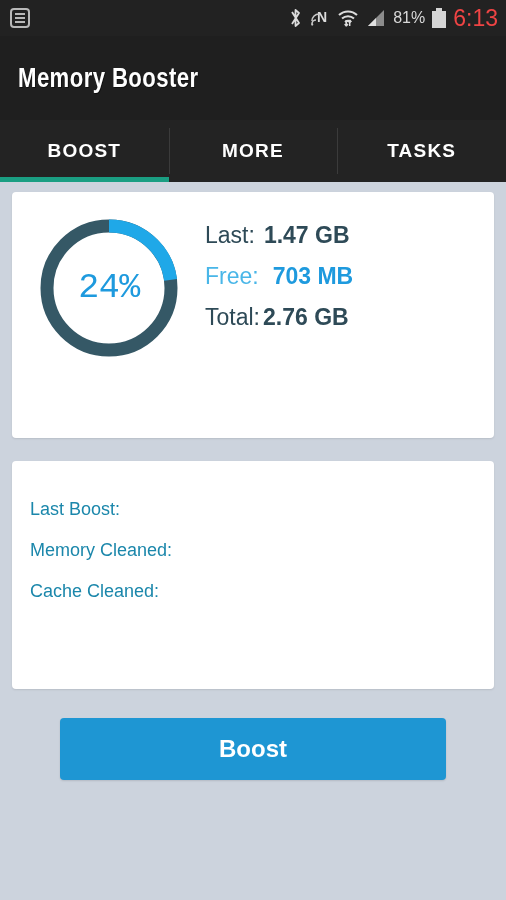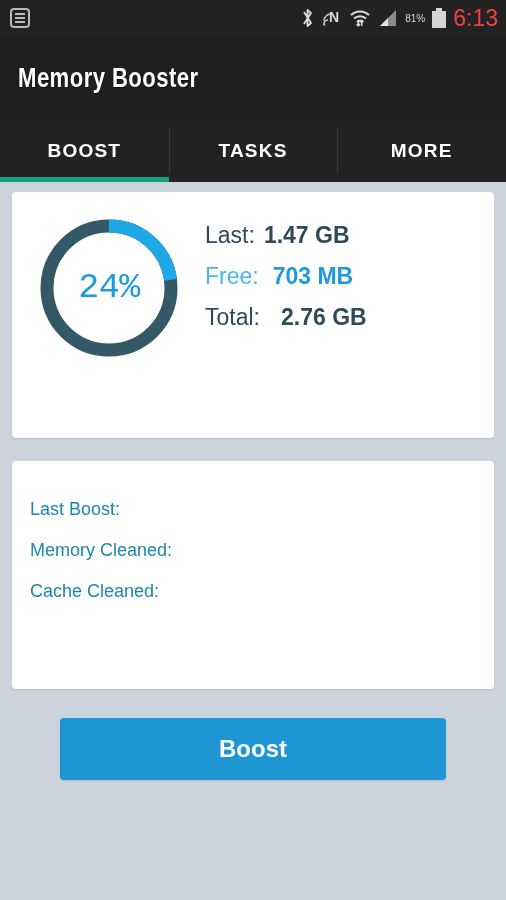--- a/index.html
+++ b/index.html
@@ -27,21 +27,21 @@
     width:20px; height:20px;
     border:2px solid #b9b9b9; border-radius:4px;
     display:flex; flex-direction:column;
     justify-content:center; align-items:center; gap:2px;
   }
   .notif-icon i {
     display:block; width:10px; height:2px; background:#b9b9b9;
   }
   .sb-icon { display:block; }
   .battery-pct {
-    color:#d8d8d8; font-size:10px; letter-spacing:0px;
+    color:#d8d8d8; font-size:16px; letter-spacing:0px;
   }
   .battery {
     position:relative; width:14px; height:20px;
     border:0; background:transparent;
   }
   .battery .cap {
     position:absolute; top:0; left:4px;
     width:6px; height:3px; background:#d5d5d5;
   }
   .battery .body {
@@ -129,21 +129,21 @@
   .mem-row {
     display:flex; align-items:baseline;
     height:41px;
     font-size:23px;
   }
   .mem-row .lbl { color:#2e4a57; font-weight:normal; }
   .mem-row .val { color:#2e4a57; font-weight:bold; margin-left:8px; }
   .mem-row.free .lbl { color:#49b6e8; }
   .mem-row.free .val { color:#1e9ade; margin-left:14px; }
   .mem-row.used .val { margin-left:9px; }
-  .mem-row.total .val { margin-left:21px; }
+  .mem-row.total .val { margin-left:3px; }
 
   
   .stat-lines {
     position:absolute; left:30px; top:489px; width:430px;
   }
   .stat-row {
     height:41px;
     color:#1b87ab;
     font-size:18px;
     display:flex; align-items:center;
@@ -212,25 +212,25 @@
   <div class="header">
     <div class="app-title">Memory Booster</div>
   </div>
 
   <div class="tabs">
     <div class="tab active">
       <span>BOOST</span>
       <span class="indicator"></span>
     </div>
     <div class="tab">
+      <span>MORE</span>
+
+    </div>
+    <div class="tab">
       <span>TASKS</span>
-
-    </div>
-    <div class="tab">
-      <span>MORE</span>
 
     </div>
   </div>
 
   <div class="card" id="memory-card"></div>
 
   <div class="gauge-wrap">
     <svg width="150" height="150" viewBox="0 0 150 150">
       <circle cx="75" cy="75" r="62" fill="none" stroke="#355866" stroke-width="13"></circle>
       <path d="M 75 13 A 62 62 0 0 1 136.6 66.9" fill="none" stroke="#1fa8e8" stroke-width="13" stroke-linecap="butt"></path>

